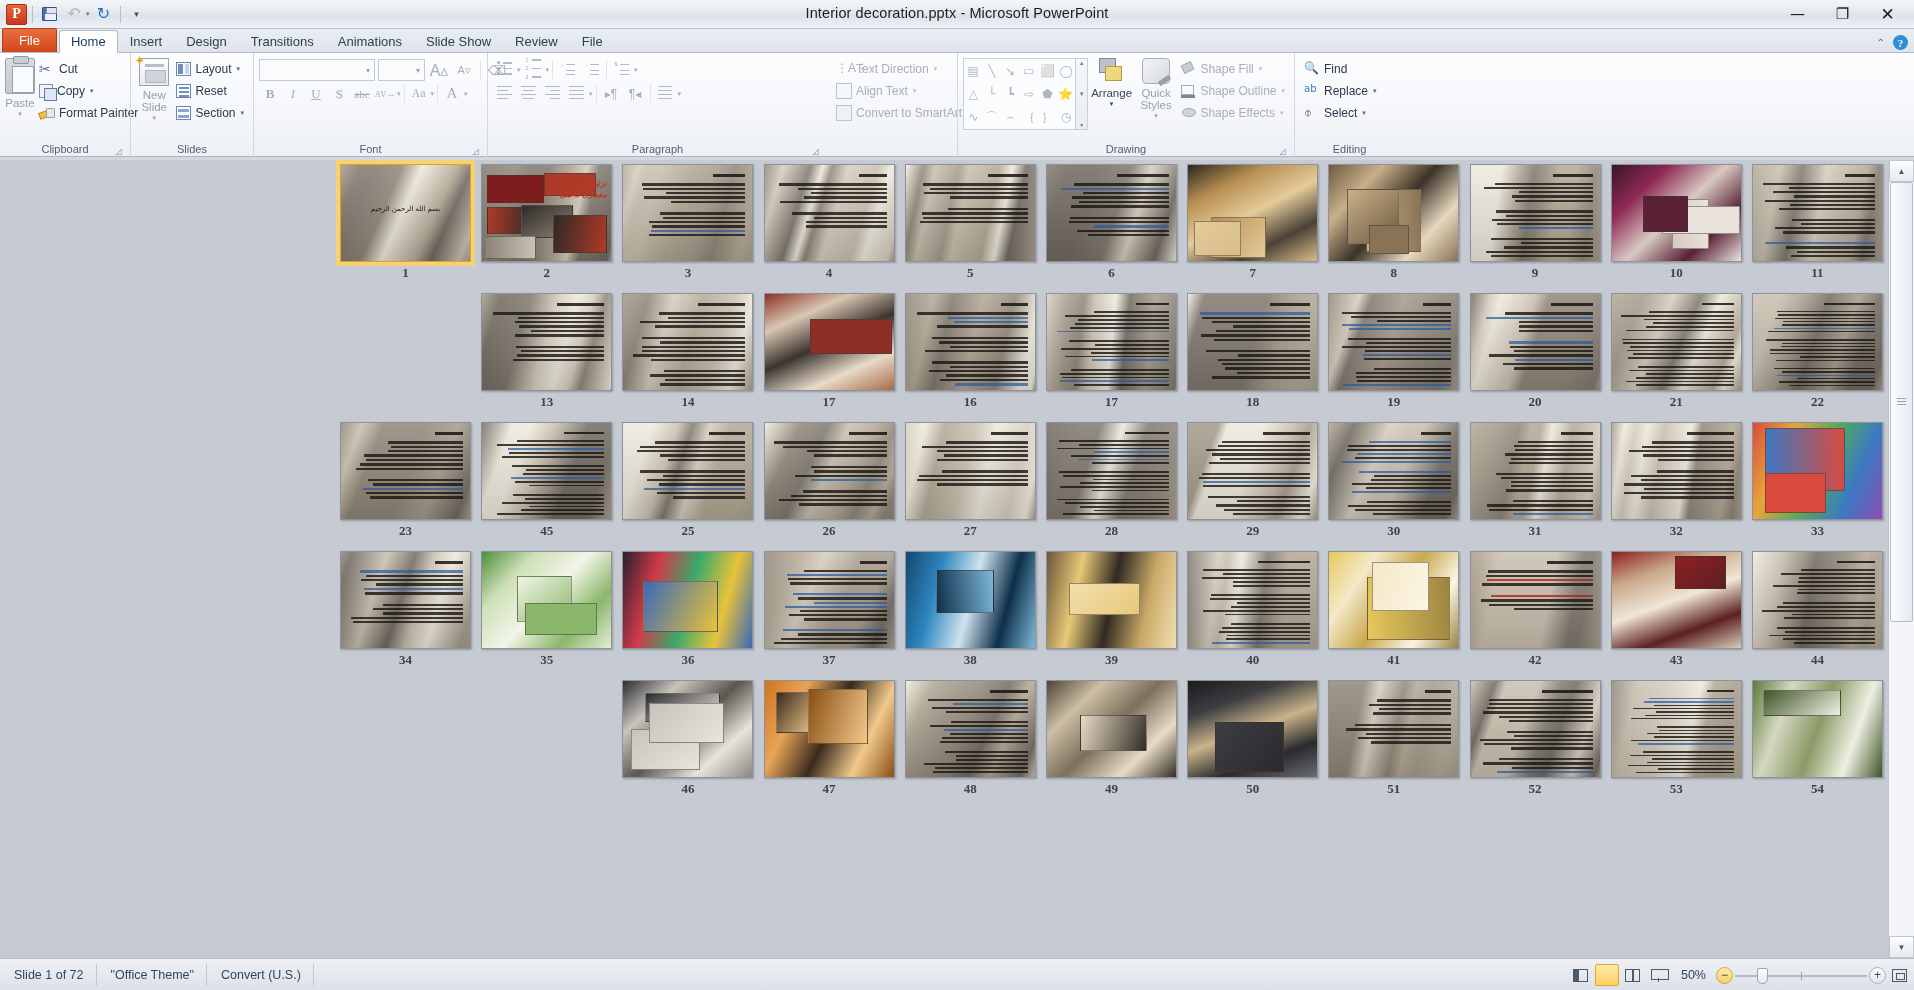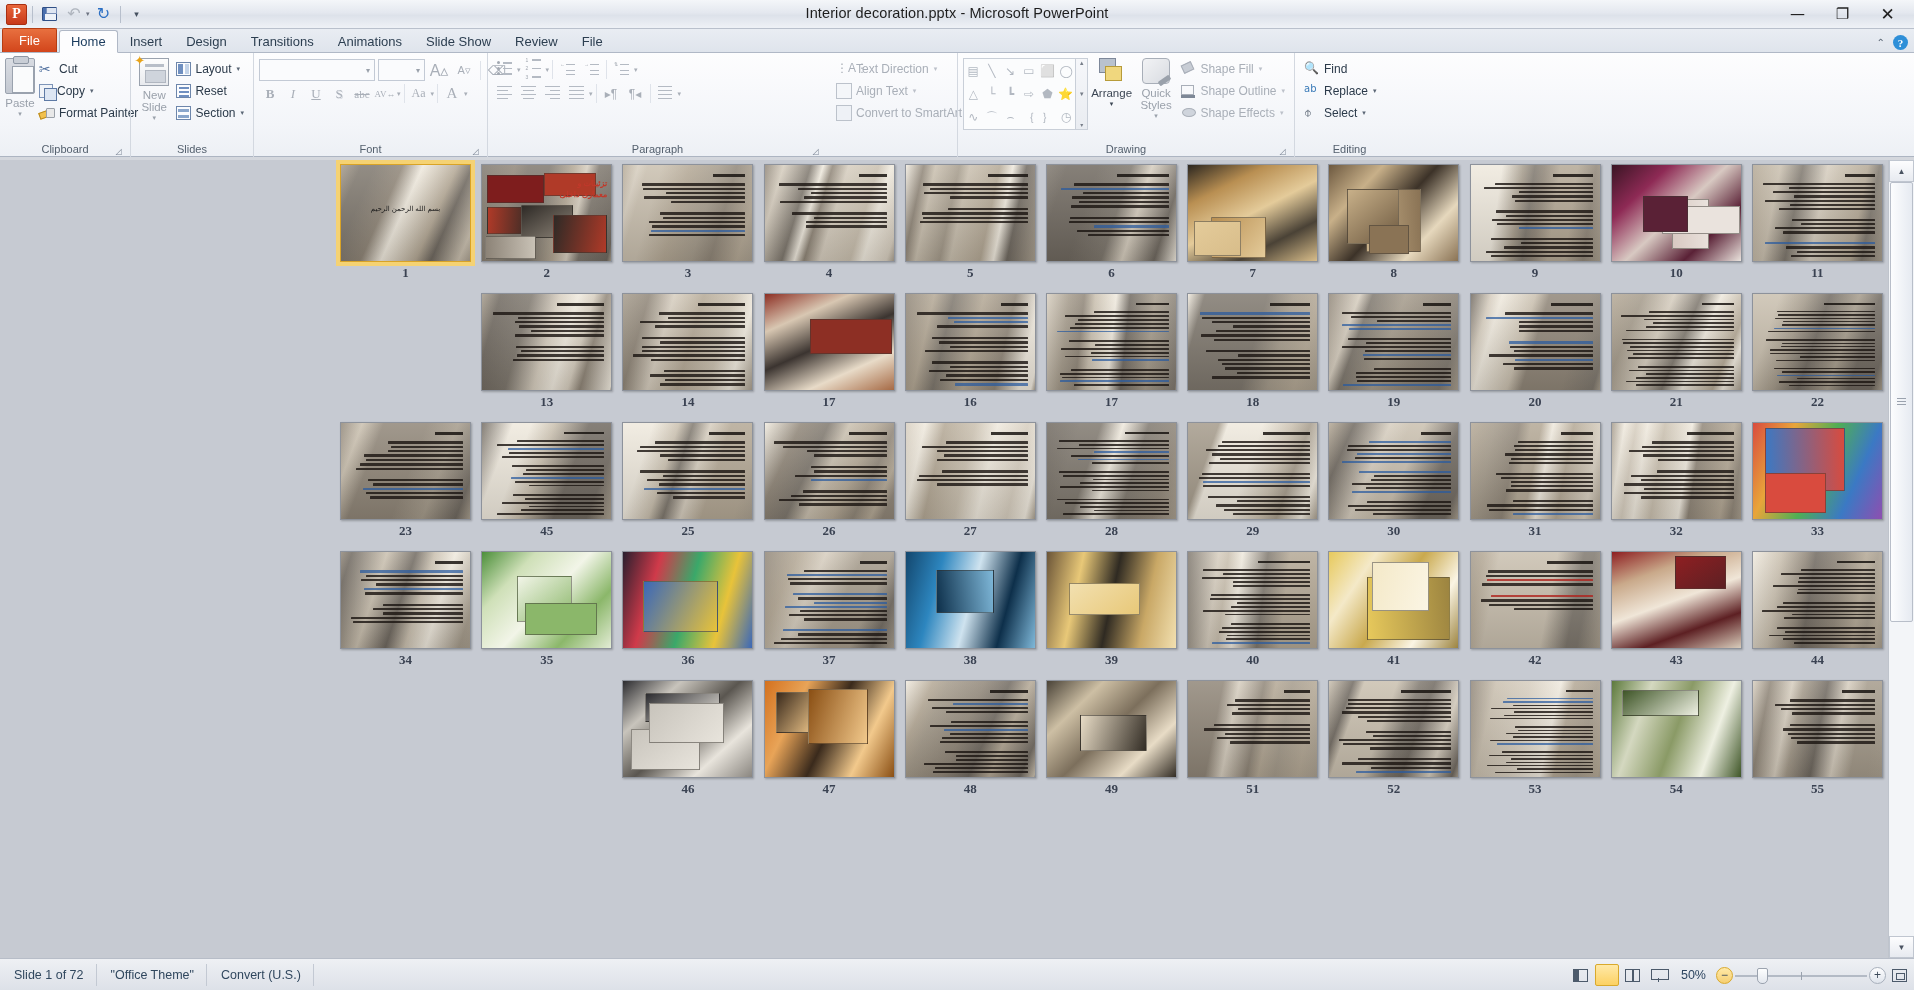--- a/index.html
+++ b/index.html
@@ -1734,39 +1734,20 @@
               <div class="tline" style="width: 97%;"></div>
               <div class="tline" style="width: 96%;"></div>
             </div>
           </div>
           <div class="snum">34</div>
         </div>
       </div>
       <div class="srow">
         <div class="scell">
           <div class="thumb">
-            <div style="position: absolute; inset: 0px; background: linear-gradient(rgba(255, 255, 255, 0.16), rgba(0, 0, 0, 0.13)), linear-gradient(101deg, rgb(214, 205, 190) 0%, rgb(143, 133, 119) 12%, rgb(214, 205, 190) 27%, rgb(164, 154, 138) 35%, rgb(111, 104, 95) 51%, rgb(214, 205, 190) 65%, rgb(164, 154, 138) 78%, rgb(164, 154, 138) 89%, rgb(168, 158, 142) 100%);"></div>
-            <div class="thumb-txt">
-              <div class="thead" style="width: 29%;"></div>
-              <div class="tline" style="width: 74%;"></div>
-              <div class="tline" style="width: 87%;"></div>
-              <div class="tline" style="width: 82%;"></div>
-              <div class="tline" style="width: 72%;"></div>
-              <div class="tgap"></div>
-              <div class="tline" style="width: 74%;"></div>
-              <div class="tline" style="width: 80%;"></div>
-              <div class="tline" style="width: 76%;"></div>
-              <div class="tline" style="width: 73%;"></div>
-              <div class="tline" style="width: 68%;"></div>
-            </div>
-          </div>
-          <div class="snum">55</div>
-        </div>
-        <div class="scell">
-          <div class="thumb">
             <div style="position: absolute; inset: 0px; background: linear-gradient(110deg, rgb(93, 122, 60) 0%, rgb(212, 216, 192) 25%, rgb(138, 154, 102) 50%, rgb(238, 240, 226) 75%, rgb(63, 86, 40) 100%);"></div>
             <div class="photo" style="left: 7.62888%; top: 9.7735%; width: 60.413%; height: 27.1585%; background: linear-gradient(143deg, rgb(63, 86, 40), rgb(238, 240, 226));"></div>
           </div>
           <div class="snum">54</div>
         </div>
         <div class="scell">
           <div class="thumb">
             <div style="position: absolute; inset: 0px; background: linear-gradient(rgba(255, 255, 255, 0.16), rgba(0, 0, 0, 0.13)), linear-gradient(103deg, rgb(143, 133, 119) 0%, rgb(201, 191, 174) 17%, rgb(214, 205, 190) 39%, rgb(239, 233, 221) 60%, rgb(179, 167, 148) 69%, rgb(164, 154, 138) 84%, rgb(179, 167, 148) 98%, rgb(168, 158, 142) 100%);"></div>
             <div class="thumb-txt">
               <div class="thead" style="width: 23%;"></div>
@@ -1833,20 +1814,27 @@
               <div class="tline" style="width: 68%;"></div>
               <div class="tgap"></div>
               <div class="tline" style="width: 84%;"></div>
               <div class="tline" style="width: 92%;"></div>
               <div class="tline" style="width: 74%;"></div>
               <div class="tline" style="width: 81%;"></div>
               <div class="tline" style="width: 70%;"></div>
             </div>
           </div>
           <div class="snum">51</div>
+        </div>
+        <div class="scell">
+          <div class="thumb">
+            <div style="position: absolute; inset: 0px; background: linear-gradient(160deg, rgb(28, 28, 30) 0%, rgb(61, 61, 66) 25%, rgb(201, 180, 138) 50%, rgb(42, 42, 46) 75%, rgb(107, 107, 112) 100%);"></div>
+            <div class="photo" style="left: 20.6762%; top: 42.619%; width: 53.4509%; height: 52.2581%; background: linear-gradient(132deg, rgb(61, 61, 66), rgb(42, 42, 46));"></div>
+          </div>
+          <div class="snum">50</div>
         </div>
         <div class="scell">
           <div class="thumb">
             <div style="position: absolute; inset: 0px; background: linear-gradient(136deg, rgb(74, 67, 56) 0%, rgb(205, 191, 164) 25%, rgb(124, 111, 92) 50%, rgb(232, 220, 198) 75%, rgb(51, 45, 37) 100%);"></div>
             <div class="photo" style="left: 25.8447%; top: 35.8057%; width: 51.949%; height: 37.5883%; background: linear-gradient(109deg, rgb(232, 220, 198), rgb(51, 45, 37));"></div>
           </div>
           <div class="snum">49</div>
         </div>
         <div class="scell">
           <div class="thumb">

